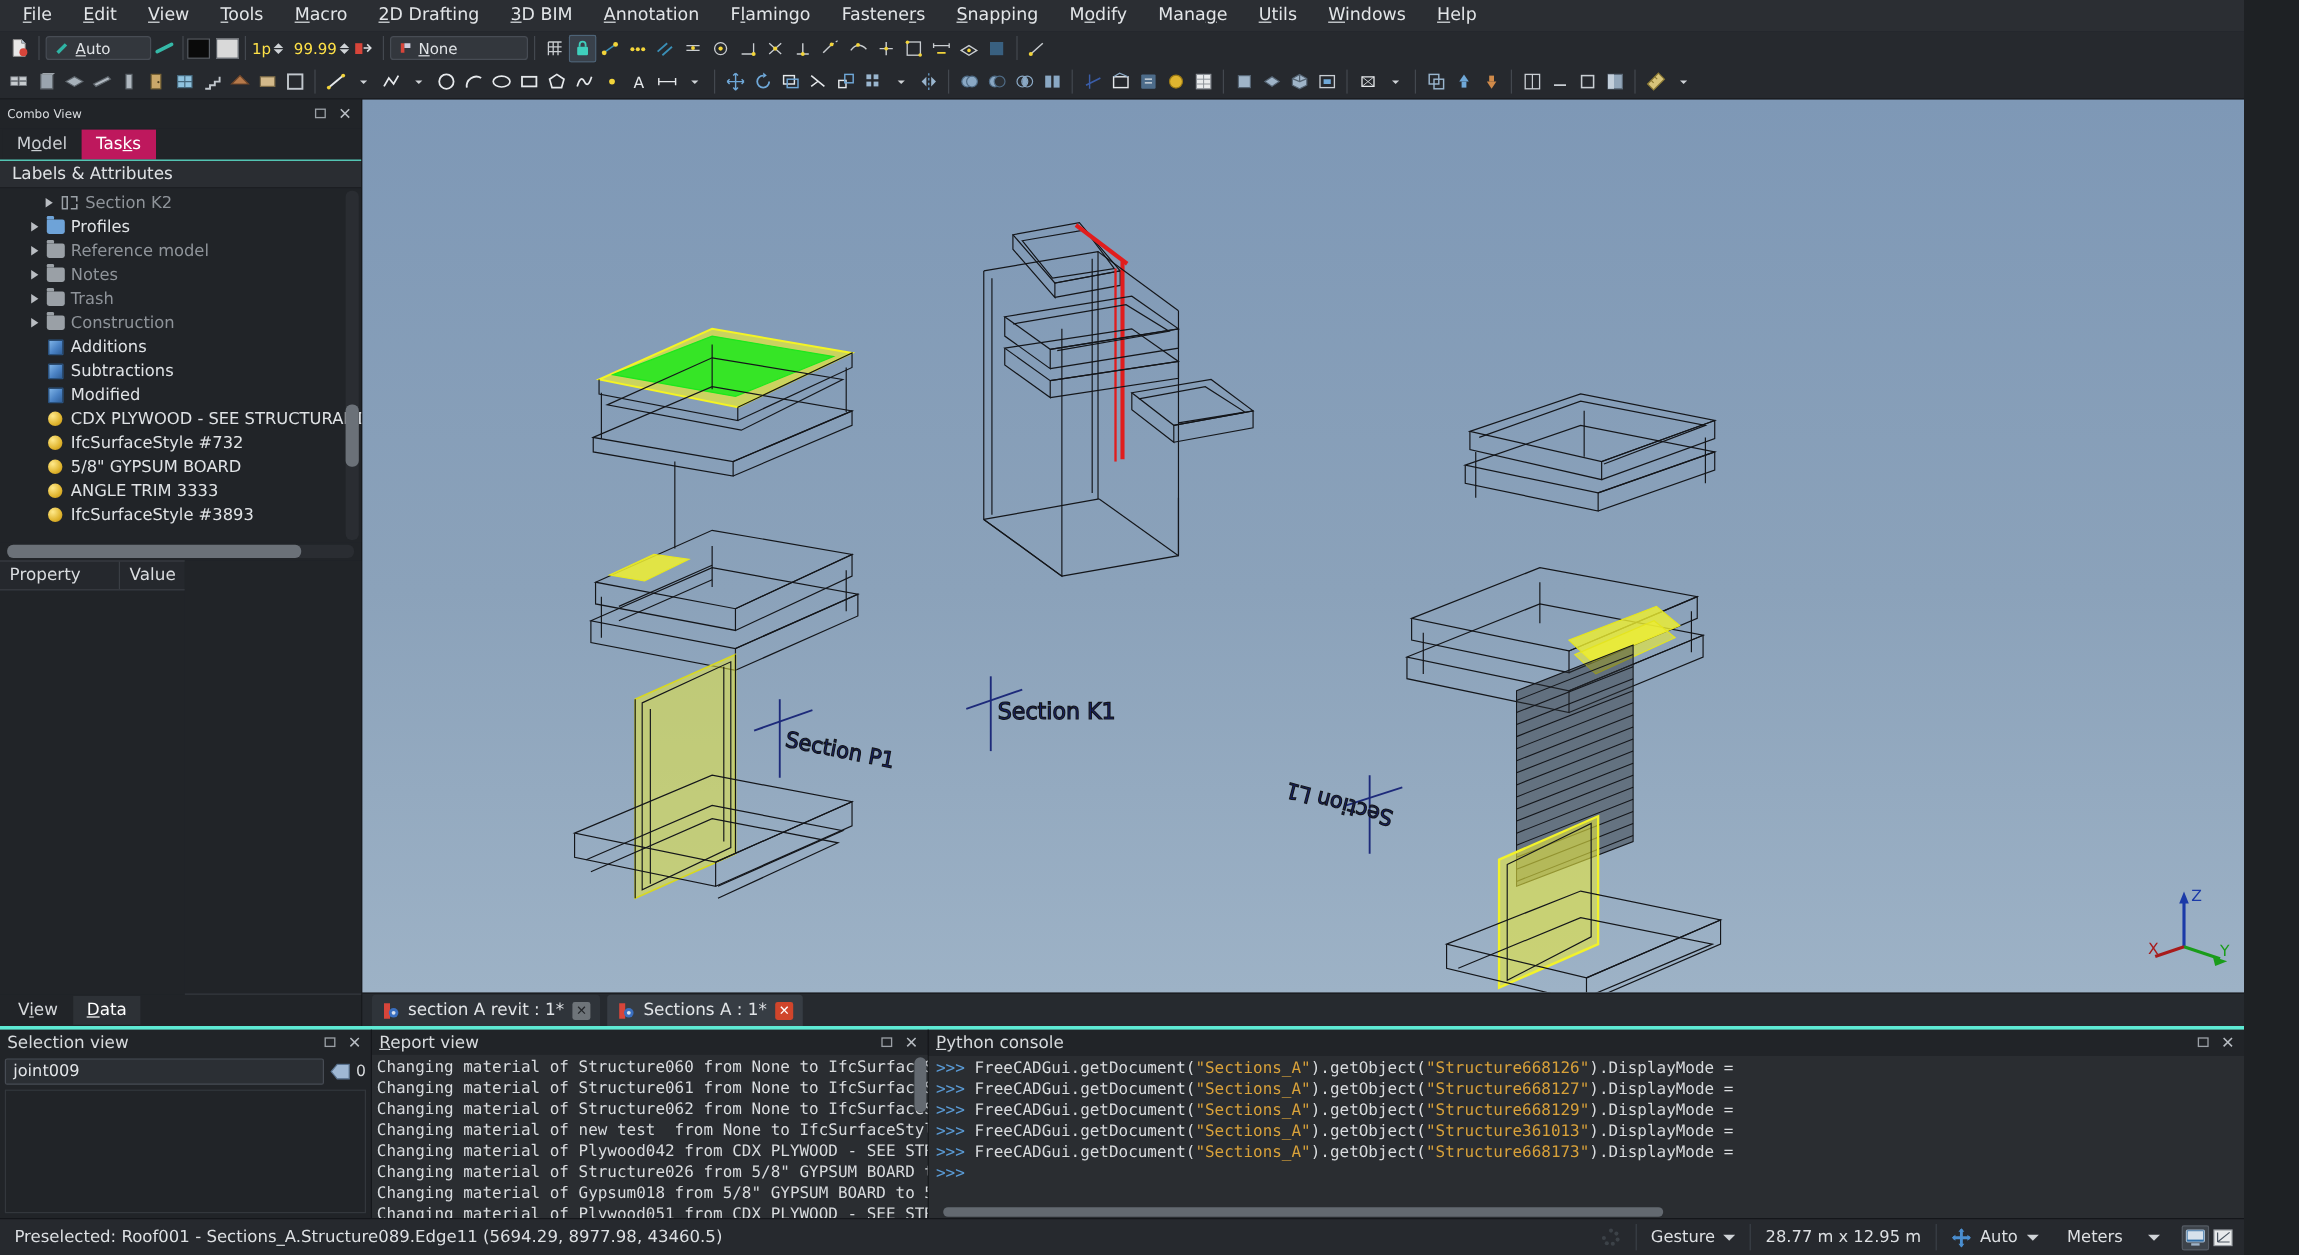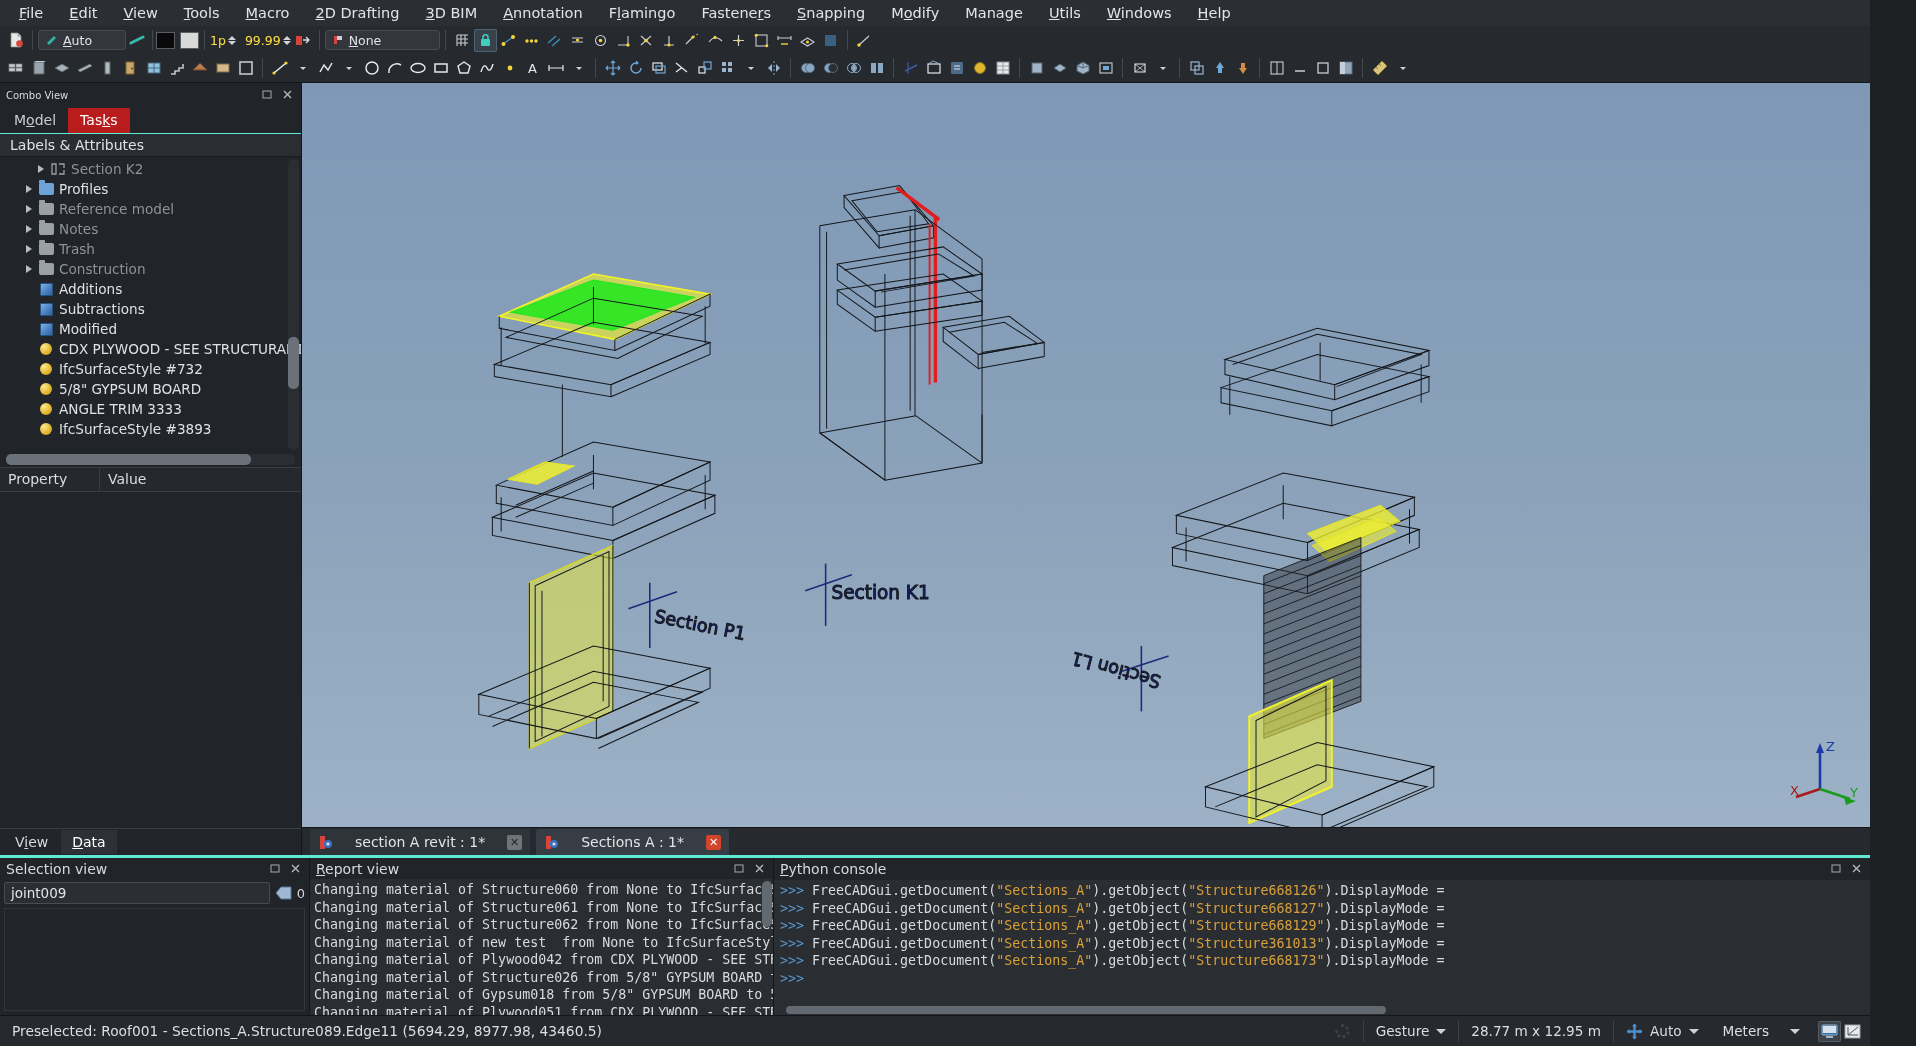--- a/index.html
+++ b/index.html
@@ -36,21 +36,21 @@
   
   .mid { flex:1 1 auto; display:flex; min-height:0; }
 
   
   .combopanel { width:302px; flex:0 0 302px; background:#212428; display:flex; flex-direction:column; border-right:1px solid #14161a; }
   .paneltitle { height:24px; display:flex; align-items:center; padding:0 6px; font-size:10px; color:#d8dbde; background:#212428; }
   .paneltitle .ttl { flex:1 1 auto; }
   .pbtn { width:14px;height:14px; margin-left:6px; position:relative; }
   .tabsrow { height:26px; display:flex; align-items:flex-end; background:#212428; padding-left:2px; }
   .ptab { padding:4px 12px 5px 12px; font-size:14px; color:#c9cdd1; background:#212428; }
-  .ptab.sel { background:#b91c1c; color:#ffffff; }
+  .ptab.sel { background:#be185d; color:#ffffff; }
   .secthead { height:24px; background:#2a2d32; display:flex; align-items:center; padding:0 10px; font-size:14px; color:#dfe2e5;
               border-top:1px solid #5eead4; border-bottom:1px solid #191c20; }
   .tree { flex:0 0 295px; background:#212428; overflow:hidden; position:relative; padding-top:2px; }
   .trow { height:20px; display:flex; align-items:center; font-size:13.6px; white-space:nowrap; padding-left:4px; }
   .tarrow { width:14px; flex:0 0 14px; display:flex; align-items:center; justify-content:center; }
   .tarrow b { width:0;height:0;border-top:4.5px solid transparent;border-bottom:4.5px solid transparent;border-left:6px solid #b9bdc2; display:block;}
   .tspacer { width:14px; flex:0 0 14px; }
   .ticon { width:20px; flex:0 0 20px; display:flex; align-items:center; justify-content:center; }
   .tlabel { padding-left:3px; }
   .dim { color:#8e9399; }
@@ -59,36 +59,36 @@
   .folder:before{content:"";position:absolute;left:0;top:-3px;width:6px;height:3px;border-radius:1px 1px 0 0;background:inherit;}
   .fblue { background:#6ea3d8; }
   .fgray { background:#9aa0a6; }
   .cube { width:13px;height:13px; background:linear-gradient(135deg,#7fb4e8 0%,#4a82c4 55%,#2f5f99 100%); border:1px solid #2a527f; border-radius:1px;}
   .ball2 { width:12px;height:12px;border-radius:50%; background:radial-gradient(circle at 33% 30%, #ffe98a 0%, #e0b52f 60%, #b98b14 100%); }
   .sectico { width:15px;height:12px; position:relative; }
   .scrollv { position:absolute; right:2px; top:180px; width:11px; height:52px; background:#6b7178; border-radius:5px;}
   .scrollvtrack{ position:absolute; right:2px; top:2px; width:11px; bottom:2px; background:#2a2d32; border-radius:5px;}
   .hscroll { height:11px; background:#2a2d32; margin:2px 6px; border-radius:5px; position:relative; }
   .hscroll b { position:absolute; left:0; top:0; height:11px; width:245px; background:#6b7178; border-radius:5px; display:block;}
-  .proptable { flex:1 1 auto; display:flex; flex-direction:column; background:#212428; min-height:0; }
+  .proptable { flex:1 1 auto; display:flex; flex-direction:row; background:#212428; min-height:0; }
   .prophead { height:25px; display:flex; border-top:1px solid #3a3e44; border-bottom:1px solid #3a3e44; background:#25282d; }
   .prophead div { font-size:14px; color:#dadde0; padding:3px 8px; }
   .prophead .c1 { width:100px; border-right:1px solid #3a3e44; }
   .propbody { flex:1 1 auto; background:#212428; border-bottom:1px solid #3a3e44; }
   .vdtabs { height:26px; display:flex; align-items:center; background:#212428; padding-left:4px; gap:2px; }
   .vdtab { padding:4px 11px; font-size:14px; color:#d5d8db; }
   .vdtab.sel { background:#2d3136; color:#fff; }
 
   
   .viewarea { flex:1 1 auto; display:flex; flex-direction:column; min-width:0; }
   .viewport { flex:1 1 auto; position:relative; overflow:hidden;
               background:linear-gradient(to bottom,#7e98b6 0%, #8ba2ba 55%, #9db2c6 100%); }
   .navcube { position:absolute; right:8px; bottom:10px; width:78px; height:82px; }
   .mdi { height:28px; background:#262a2f; display:flex; align-items:flex-end; padding-left:8px; gap:6px; border-top:1px solid #14161a;}
-  .mtab { height:26px; display:flex; align-items:center; gap:22px; padding:0 8px 0 8px; background:#2f343a; border-radius:3px 3px 0 0; font-size:14px; color:#e1e4e7; }
+  .mtab { height:26px; display:flex; align-items:center; gap:7px; padding:0 8px 0 8px; background:#2f343a; border-radius:3px 3px 0 0; font-size:14px; color:#e1e4e7; }
   .mtab.sel { background:#373d44; }
   .mtabclose { width:15px;height:15px; background:#6e7479; color:#23262a; font-size:11px; font-weight:bold; display:flex;align-items:center;justify-content:center;border-radius:2px;}
   .mtabclose.red { background:#d0452b; color:#fff; }
   .fcicon { width:15px;height:15px; position:relative; flex:0 0 15px;}
 
   
   .bottomdocks { height:160px; flex:0 0 160px; display:flex; background:#212428; border-top:3px solid #5eead4; }
   .dock { display:flex; flex-direction:column; min-width:0; }
   .dockhead { height:22px; display:flex; align-items:center; padding:0 6px; font-size:14px; color:#d7dadd; }
   .dockhead .ttl { flex:1 1 auto; }

